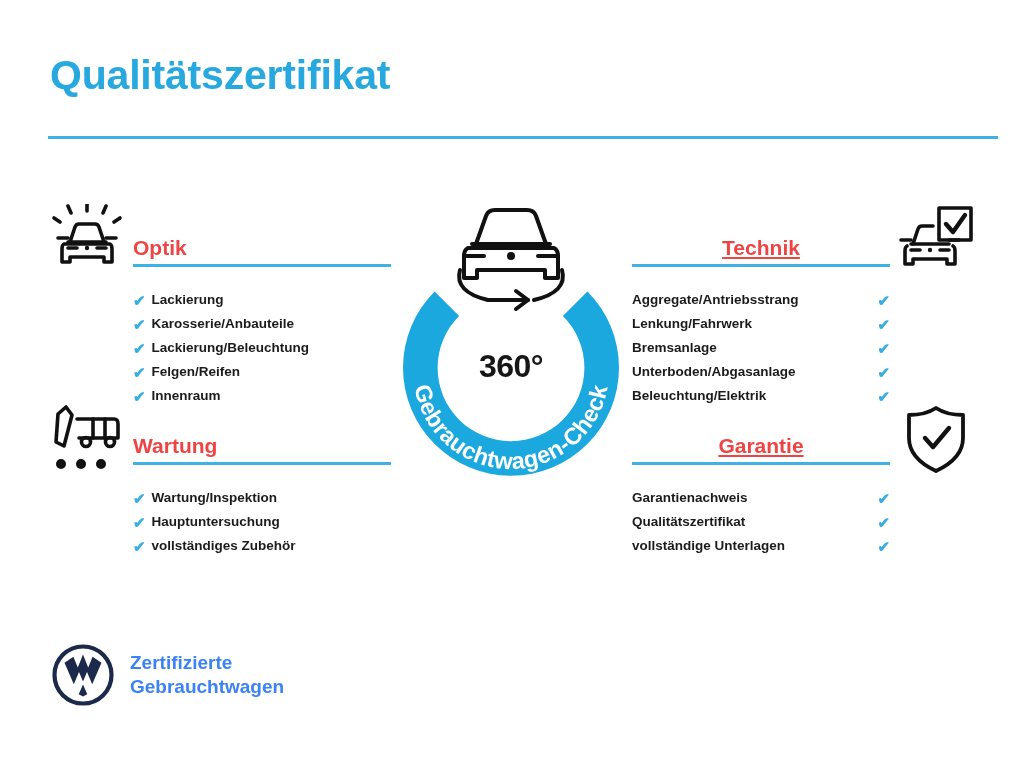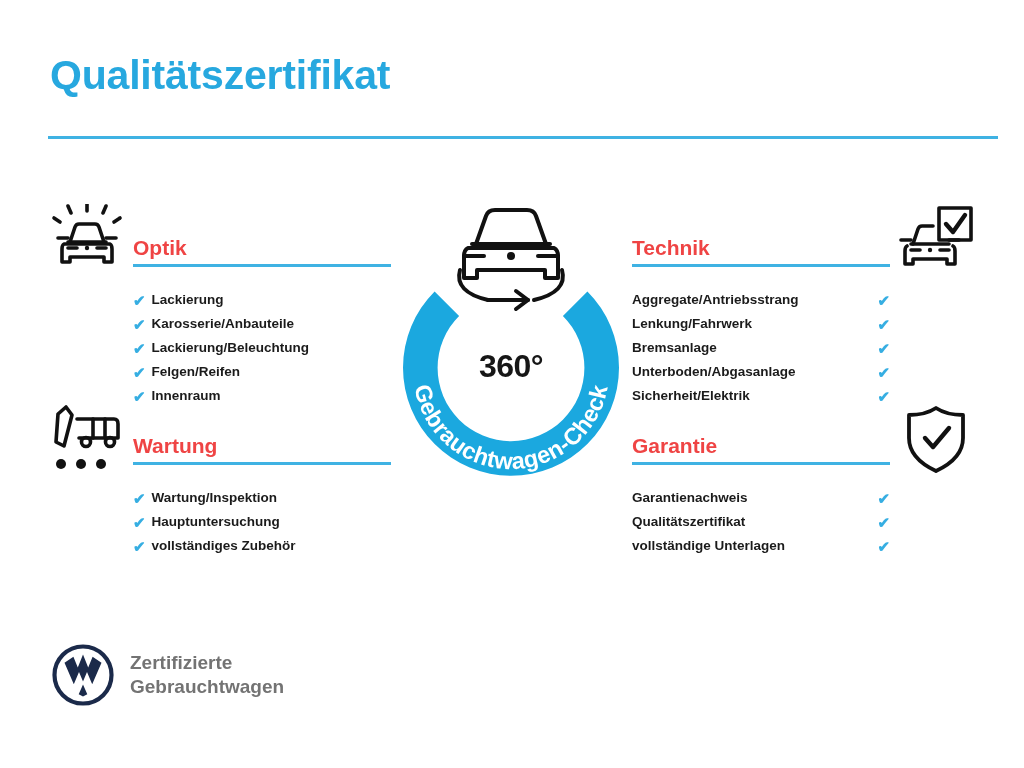--- a/index.html
+++ b/index.html
@@ -73,21 +73,21 @@
   .col-left  .sec-head { left: 85px;  width: 258px; }
   .col-right .sec-head { right: 85px; width: 258px; }
 
   .sec-title {
     font-size: 21px;
     font-weight: bold;
     color: #ef4444;
     line-height: 24px;
     white-space: nowrap;
   }
-  .col-right .sec-title { text-align: left; }
+  .col-right .sec-title { text-align: center; text-decoration: underline; }
 
   .sec-underline {
     margin-top: 4px;
     height: 3px;
     background: #3FB2E3;
     width: 100%;
   }
 
   
   .sec-list {
@@ -150,21 +150,21 @@
     top: 644px;
     display: flex;
     align-items: center;
     gap: 16px;
   }
   .vw-logo { width: 62px; height: 62px; flex: 0 0 auto; }
   .vw-logo svg { display: block; width: 100%; height: 100%; }
   .footer-text {
     font-size: 19px;
     font-weight: bold;
-    color: #737373;
+    color: #3b82f6;
     line-height: 24px;
   }
 </style>
 </head>
 <body>
 
 <div class="page">
 
   <div class="page-title">Qualitätszertifikat</div>
   <div class="title-rule"></div>
@@ -279,21 +279,21 @@
       </li>
       <li>
         <span>Bremsanlage</span>
         <span class="check">✔</span>
       </li>
       <li>
         <span>Unterboden/Abgasanlage</span>
         <span class="check">✔</span>
       </li>
       <li>
-        <span>Sicherheit/Elektrik</span>
+        <span>Beleuchtung/Elektrik</span>
         <span class="check">✔</span>
       </li>
     </ul>
   </div>
 
   <div class="col col-right block-garantie">
     <div class="sec-icon right">
       <svg viewBox="0 0 78 76" fill="none" stroke="#111111" stroke-width="3.8" stroke-linecap="round" stroke-linejoin="round">
         <path d="M39 6 C48 12 58 13 66 13 L66 36 C66 52 54 62 39 69 C24 62 12 52 12 36 L12 13 C20 13 30 12 39 6 Z"></path>
         <path d="M28 36 L36 45 L52 26" stroke-width="4.4"></path>

